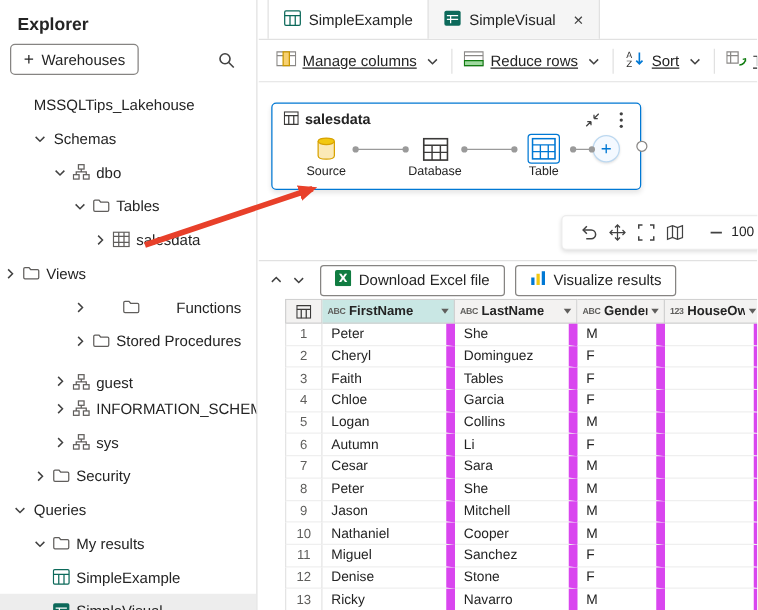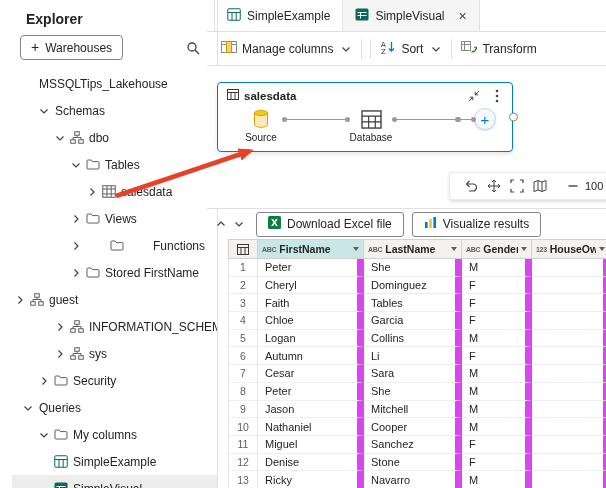--- a/index.html
+++ b/index.html
@@ -2,21 +2,21 @@
 <html><head>
 <meta charset="utf-8">
 <style>
   * { box-sizing:border-box; margin:0; padding:0; }
   html,body { width:606px; height:488px; overflow:hidden; background:#fff; }
   button { font:inherit; color:inherit; background:none; border:none; padding:0; text-align:left; cursor:default; }
   .app { position:relative; width:606px; height:488px; background:#fff;
          font:12px "Liberation Sans", sans-serif; color:#242424; overflow:hidden; }
 
   
-  .sidebar { position:absolute; left:12px; top:0; bottom:0; width:206px; border-right:1px solid #e1e1e1; background:#fff; overflow:hidden; }
+  .sidebar { position:absolute; left:0; top:0; bottom:0; width:206px; border-right:1px solid #e1e1e1; background:#fff; overflow:hidden; }
   .exp-title { padding:11px 12px 8px 14px; font-size:14px; font-weight:700; }
   .exp-actions { display:flex; align-items:center; padding:0 14px 4px 8px; }
   .wh-btn { display:inline-flex; align-items:center; gap:6px; height:25px; padding:0 10px;
             border:1px solid #868482; border-radius:4px; font-size:12px; background:#fff; }
   .wh-plus { font-size:14px; line-height:1; margin-top:-1px; }
   .search-btn { margin-left:auto; width:20px; height:20px; display:flex; align-items:center; justify-content:center; }
   .tree { padding-top:6px; }
   .tree-row { display:flex; align-items:center; height:27px; white-space:nowrap; }
   .tree-row.selected { background:#ededed; }
   .chev { width:16px; height:16px; flex:none; display:flex; align-items:center; justify-content:center; }
@@ -25,21 +25,21 @@
 
   
   .main { position:absolute; left:207px; top:0; right:0; bottom:0; }
   .tabstrip { height:32px; border-bottom:1px solid #e1e1e1; display:flex; align-items:stretch; padding-left:7px; }
   .tab { display:flex; align-items:center; gap:6px; padding:0 12px; border-left:1px solid #e1e1e1; font-size:12px; }
   .tab:last-child { border-right:1px solid #e1e1e1; }
   .tab.active { background:#f5f5f5; }
   .tab-close { margin-left:8px; font-size:14px; color:#424242; line-height:1; }
 
   .pq-toolbar { height:34px; border-bottom:1px solid #e1e1e1; display:flex; align-items:center; padding-left:9px; overflow:hidden; }
-  .tb-item { display:flex; align-items:center; gap:5px; padding:4px 5px; border-radius:4px; white-space:nowrap; flex:none; }
+  .tb-item { display:flex; align-items:center; gap:5px; padding:4px 5px; border-radius:4px; white-space:nowrap; flex:none;text-decoration:underline; }
   .dd { margin-left:2px; display:flex; }
   .tb-sep { width:1px; height:20px; background:#e1e1e1; margin:0 4px; flex:none; }
 
   
   .canvas { position:relative; height:142px; background:#fff; }
   .card { position:absolute; left:10px; top:16px; width:296px; height:70px; background:#fff;
           border:1.5px solid #0078d4; border-radius:4px; box-shadow:0 2px 4px rgba(0,0,0,.10); }
   .card-head { display:flex; align-items:center; gap:5px; padding:5px 8px 0 9px; height:21px; }
   .card-title { font-size:11.5px; font-weight:700; }
   .card-actions { margin-left:auto; display:flex; align-items:center; gap:9px; }
@@ -157,60 +157,60 @@
             </svg>
           </span>
           <span class="ticon">
             <svg width="14" height="13" viewBox="0 0 14 13">
               <rect x="0.75" y="0.75" width="12.5" height="11.5" fill="none" stroke="#605e5c"></rect>
               <path d="M0.75 4 H13.25 M0.75 8.9 H13.25 M5 0.75 V12.25 M9.2 0.75 V12.25" stroke="#605e5c" fill="none"></path>
             </svg>
           </span>
           <span class="tlabel">salesdata</span>
         </div>
+        <div class="tree-row" style="">
+          <span class="chev">
+            <svg width="12" height="12" viewBox="0 0 12 12">
+              <path d="M4.5 2.5 L8 6 L4.5 9.5" fill="none" stroke="#424242" stroke-width="1.2"></path>
+            </svg>
+          </span>
+          <span class="ticon">
+            <svg width="14" height="13" viewBox="0 0 14 13">
+              <path d="M1 3 a1 1 0 0 1 1 -1 h3.2 l1.3 1.6 H12 a1 1 0 0 1 1 1 V10 a1 1 0 0 1 -1 1 H2 a1 1 0 0 1 -1 -1 Z" fill="none" stroke="#605e5c"></path>
+            </svg>
+          </span>
+          <span class="tlabel">Views</span>
+        </div>
+        <div class="tree-row" style="padding-left: 56px; gap: 24px;">
+          <span class="chev">
+            <svg width="12" height="12" viewBox="0 0 12 12">
+              <path d="M4.5 2.5 L8 6 L4.5 9.5" fill="none" stroke="#424242" stroke-width="1.2"></path>
+            </svg>
+          </span>
+          <span class="ticon">
+            <svg width="14" height="13" viewBox="0 0 14 13">
+              <path d="M1 3 a1 1 0 0 1 1 -1 h3.2 l1.3 1.6 H12 a1 1 0 0 1 1 1 V10 a1 1 0 0 1 -1 1 H2 a1 1 0 0 1 -1 -1 Z" fill="none" stroke="#605e5c"></path>
+            </svg>
+          </span>
+          <span class="tlabel">Functions</span>
+        </div>
         <div class="tree-row" style="padding-left: 56px;">
           <span class="chev">
             <svg width="12" height="12" viewBox="0 0 12 12">
               <path d="M4.5 2.5 L8 6 L4.5 9.5" fill="none" stroke="#424242" stroke-width="1.2"></path>
             </svg>
           </span>
           <span class="ticon">
             <svg width="14" height="13" viewBox="0 0 14 13">
               <path d="M1 3 a1 1 0 0 1 1 -1 h3.2 l1.3 1.6 H12 a1 1 0 0 1 1 1 V10 a1 1 0 0 1 -1 1 H2 a1 1 0 0 1 -1 -1 Z" fill="none" stroke="#605e5c"></path>
             </svg>
           </span>
-          <span class="tlabel">Views</span>
-        </div>
-        <div class="tree-row" style="padding-left: 56px; gap: 24px;">
-          <span class="chev">
-            <svg width="12" height="12" viewBox="0 0 12 12">
-              <path d="M4.5 2.5 L8 6 L4.5 9.5" fill="none" stroke="#424242" stroke-width="1.2"></path>
-            </svg>
-          </span>
-          <span class="ticon">
-            <svg width="14" height="13" viewBox="0 0 14 13">
-              <path d="M1 3 a1 1 0 0 1 1 -1 h3.2 l1.3 1.6 H12 a1 1 0 0 1 1 1 V10 a1 1 0 0 1 -1 1 H2 a1 1 0 0 1 -1 -1 Z" fill="none" stroke="#605e5c"></path>
-            </svg>
-          </span>
-          <span class="tlabel">Functions</span>
-        </div>
-        <div class="tree-row" style="padding-left: 56px;">
-          <span class="chev">
-            <svg width="12" height="12" viewBox="0 0 12 12">
-              <path d="M4.5 2.5 L8 6 L4.5 9.5" fill="none" stroke="#424242" stroke-width="1.2"></path>
-            </svg>
-          </span>
-          <span class="ticon">
-            <svg width="14" height="13" viewBox="0 0 14 13">
-              <path d="M1 3 a1 1 0 0 1 1 -1 h3.2 l1.3 1.6 H12 a1 1 0 0 1 1 1 V10 a1 1 0 0 1 -1 1 H2 a1 1 0 0 1 -1 -1 Z" fill="none" stroke="#605e5c"></path>
-            </svg>
-          </span>
-          <span class="tlabel">Stored FirstName</span>
-        </div>
-        <div class="tree-row" style="">
+          <span class="tlabel">Stored Procedures</span>
+        </div>
+        <div class="tree-row" style="padding-left: 40px; align-items: flex-end;">
           <span class="chev">
             <svg width="12" height="12" viewBox="0 0 12 12">
               <path d="M4.5 2.5 L8 6 L4.5 9.5" fill="none" stroke="#424242" stroke-width="1.2"></path>
             </svg>
           </span>
           <span class="ticon">
             <svg width="14" height="13" viewBox="0 0 14 13">
               <rect x="4.75" y="0.75" width="4.5" height="3.5" fill="none" stroke="#605e5c"></rect>
               <rect x="0.75" y="8.75" width="4.5" height="3.5" fill="none" stroke="#605e5c"></rect>
               <rect x="8.75" y="8.75" width="4.5" height="3.5" fill="none" stroke="#605e5c"></rect>
@@ -276,21 +276,21 @@
           <span class="chev">
             <svg width="12" height="12" viewBox="0 0 12 12">
               <path d="M2.5 4.5 L6 8 L9.5 4.5" fill="none" stroke="#424242" stroke-width="1.2"></path>
             </svg>
           </span>
           <span class="ticon">
             <svg width="14" height="13" viewBox="0 0 14 13">
               <path d="M1 3 a1 1 0 0 1 1 -1 h3.2 l1.3 1.6 H12 a1 1 0 0 1 1 1 V10 a1 1 0 0 1 -1 1 H2 a1 1 0 0 1 -1 -1 Z" fill="none" stroke="#605e5c"></path>
             </svg>
           </span>
-          <span class="tlabel">My columns</span>
+          <span class="tlabel">My results</span>
         </div>
         <div class="tree-row" style="padding-left: 24px;">
           <span class="chev"></span>
           <span class="ticon">
             <svg width="14" height="13" viewBox="0 0 14 13">
               <rect x="0.75" y="0.75" width="12.5" height="11.5" rx="1" fill="none" stroke="#0c695a"></rect>
               <path d="M0.75 4.5 H13.25 M5 4.5 V12.25 M9.2 4.5 V12.25" stroke="#0c695a" fill="none"></path>
             </svg>
           </span>
           <span class="tlabel">SimpleExample</span>
@@ -334,20 +334,33 @@
               <rect x="5.5" y="1.5" width="5" height="11" fill="#f7d070" stroke="#c99700"></rect>
             </svg></span>
           <span>Manage columns</span>
           <span class="dd">
             <svg width="12" height="12" viewBox="0 0 12 12">
               <path d="M2.5 4.5 L6 8 L9.5 4.5" fill="none" stroke="#424242" stroke-width="1.2"></path>
             </svg>
           </span>
         </button>
         <span class="tb-sep"></span>
+        <button class="tb-item">
+          <span><svg width="16" height="14" viewBox="0 0 16 14">
+              <rect x="0.5" y="1.5" width="15" height="11" fill="none" stroke="#8a8886"></rect>
+              <path d="M0.5 4.5 H15.5 M0.5 8.5 H15.5" stroke="#8a8886"></path>
+              <rect x="0.5" y="8.5" width="15" height="4" fill="#9fd89f" stroke="#107c10"></rect>
+            </svg></span>
+          <span>Reduce rows</span>
+          <span class="dd">
+            <svg width="12" height="12" viewBox="0 0 12 12">
+              <path d="M2.5 4.5 L6 8 L9.5 4.5" fill="none" stroke="#424242" stroke-width="1.2"></path>
+            </svg>
+          </span>
+        </button>
         <span class="tb-sep"></span>
         <button class="tb-item">
           <span><svg width="16" height="14" viewBox="0 0 16 14">
               <text x="1" y="6.5" font-size="7" fill="#323130" font-family="DejaVu Sans, sans-serif">A</text>
               <text x="1" y="13.5" font-size="7" fill="#323130" font-family="DejaVu Sans, sans-serif">Z</text>
               <path d="M11.5 2 V11 M9 8.5 L11.5 11 L14 8.5" fill="none" stroke="#0078d4" stroke-width="1.3"></path>
             </svg></span>
           <span>Sort</span>
           <span class="dd">
             <svg width="12" height="12" viewBox="0 0 12 12">
@@ -404,20 +417,29 @@
           <div class="node">
             <span class="node-icon">
                 <svg width="21" height="19" viewBox="0 0 22 20">
                   <rect x="1" y="1" width="20" height="18" fill="none" stroke="#3b3a39" stroke-width="1.4"></rect>
                   <path d="M1 6.5 H21 M1 12.5 H21 M8 6.5 V19 M15 6.5 V19" stroke="#3b3a39" stroke-width="1.2" fill="none"></path>
                 </svg>
               </span>
             <span class="node-label">Database</span>
           </div>
           <div class="conn"></div>
+          <div class="node">
+            <span class="node-icon selected" style="border-color: rgb(0, 120, 212);">
+                <svg width="20" height="18" viewBox="0 0 22 20">
+                  <rect x="1" y="1" width="20" height="18" fill="none" stroke="#0078d4" stroke-width="1.4"></rect>
+                  <path d="M1 6.5 H21 M1 12.5 H21 M8 6.5 V19 M15 6.5 V19" stroke="#0078d4" stroke-width="1.2" fill="none"></path>
+                </svg>
+              </span>
+            <span class="node-label">Table</span>
+          </div>
           <div class="conn short"></div>
           <button class="plus-btn" style="color: rgb(0, 120, 212);">+</button>
         </div>
         <span class="handle"></span>
       </div>
 
       <div class="canvas-toolbar">
         <button class="icon-btn">
             <svg width="14" height="14" viewBox="0 0 14 14">
               <path d="M3 5 H9 a3.5 3.5 0 1 1 0 7 H5" fill="none" stroke="#424242" stroke-width="1.2"></path>

